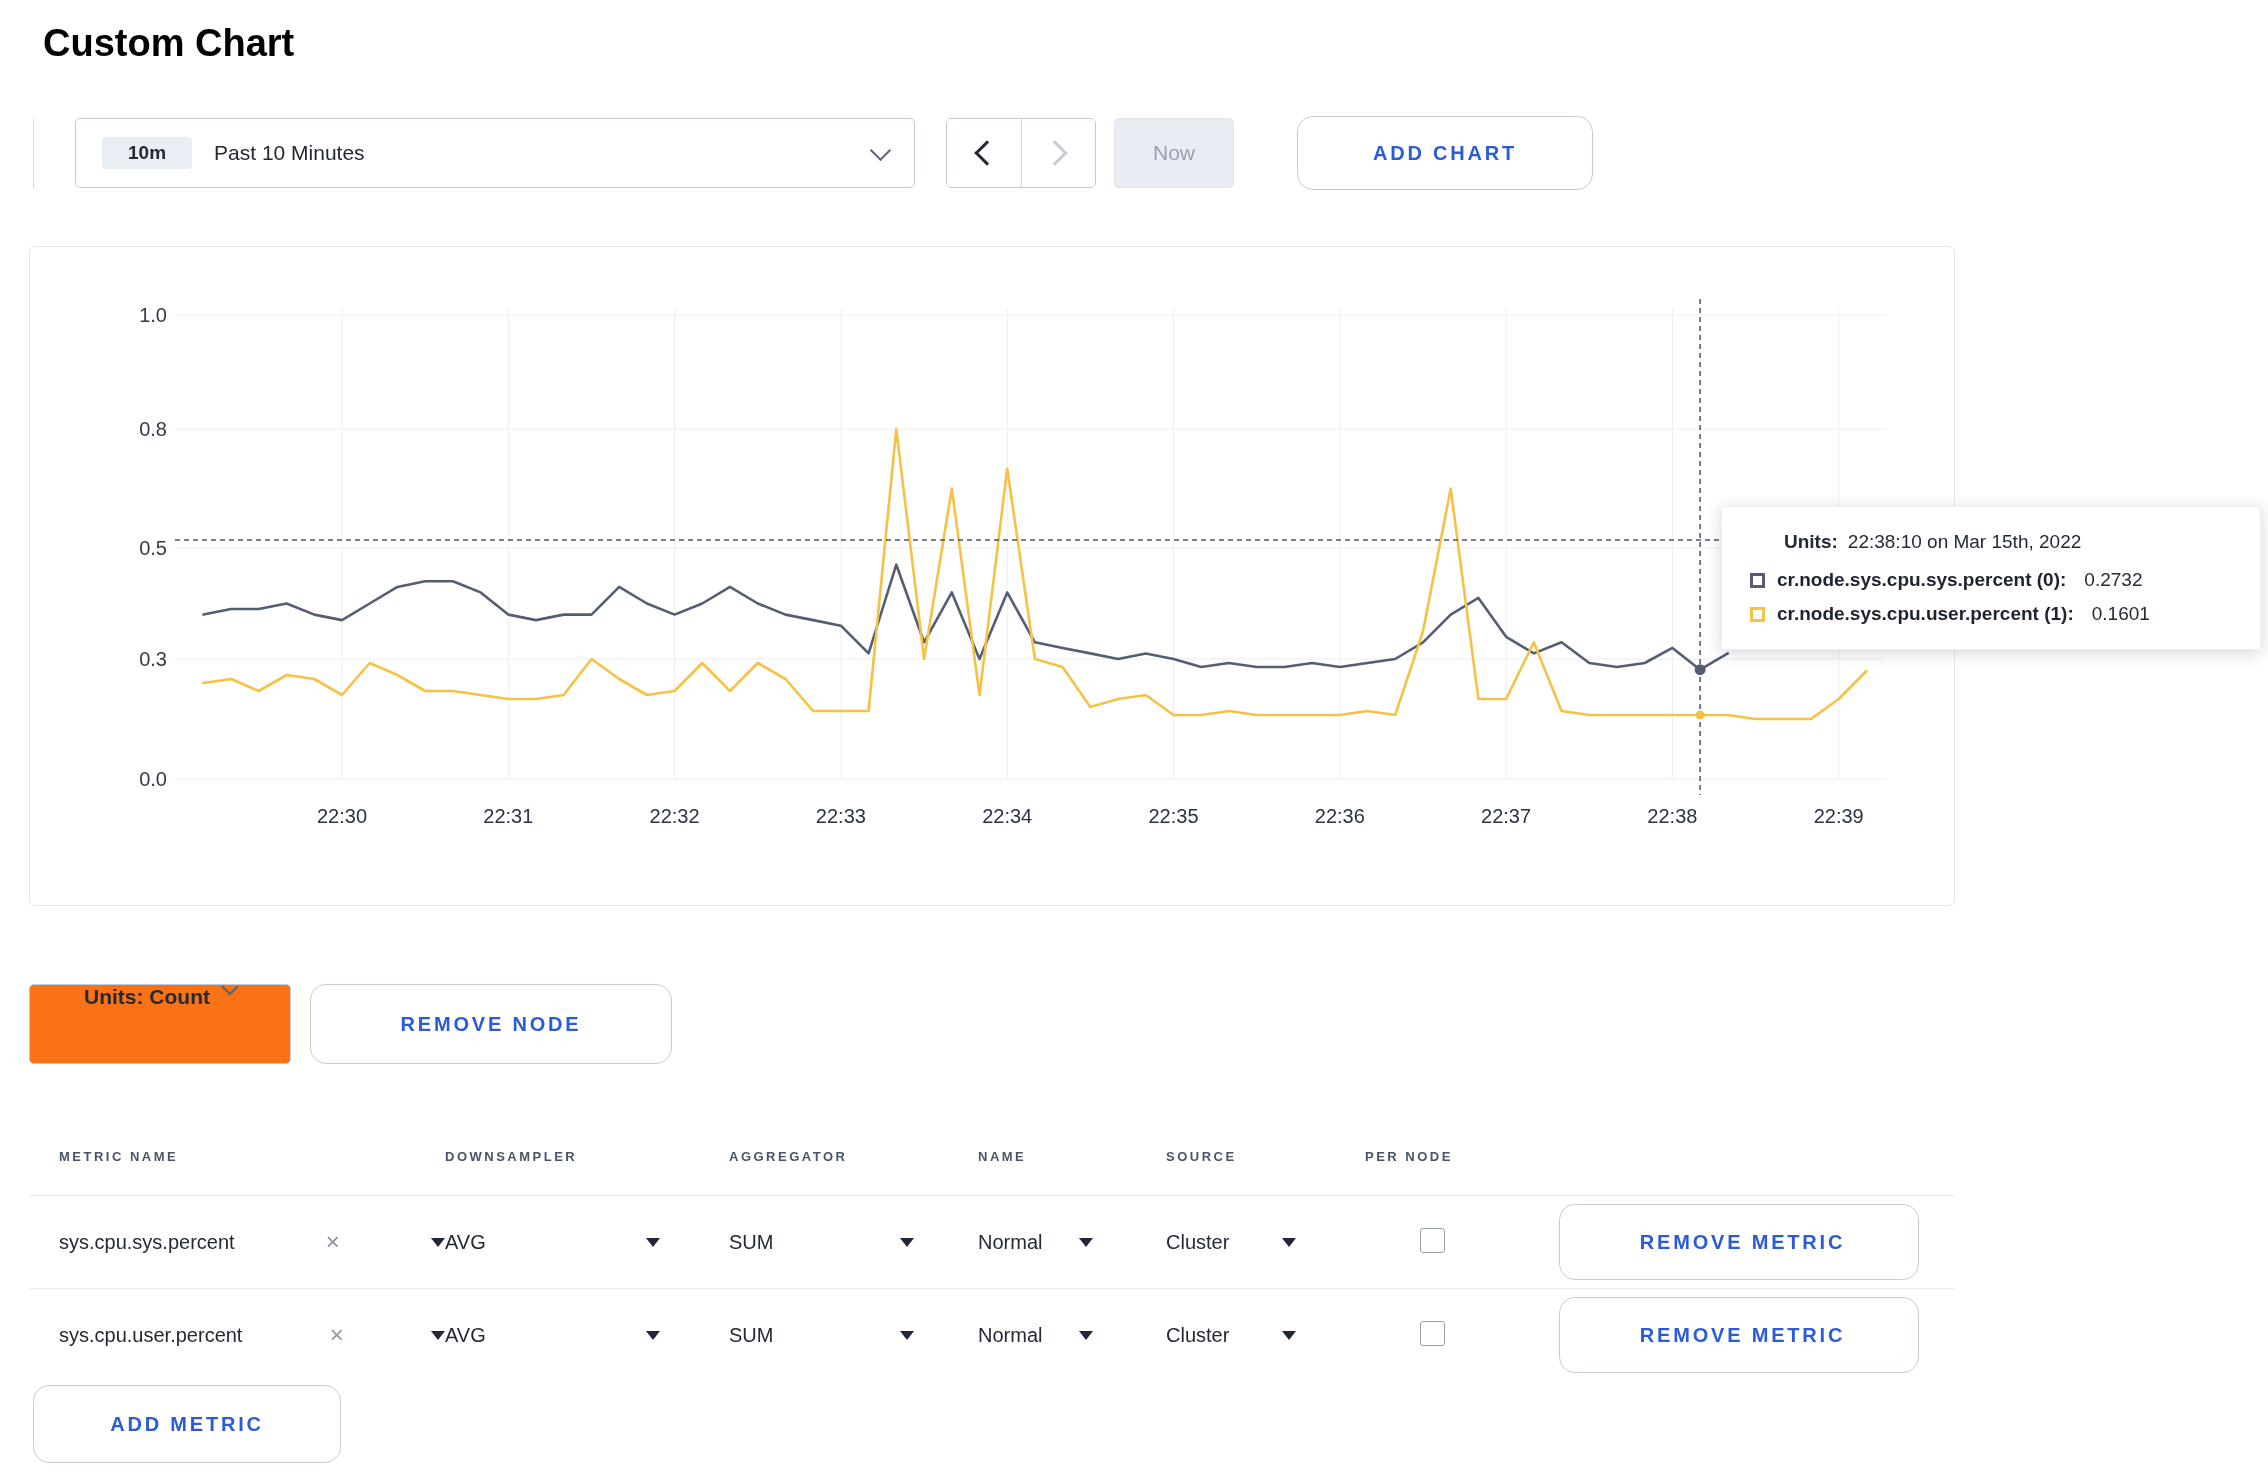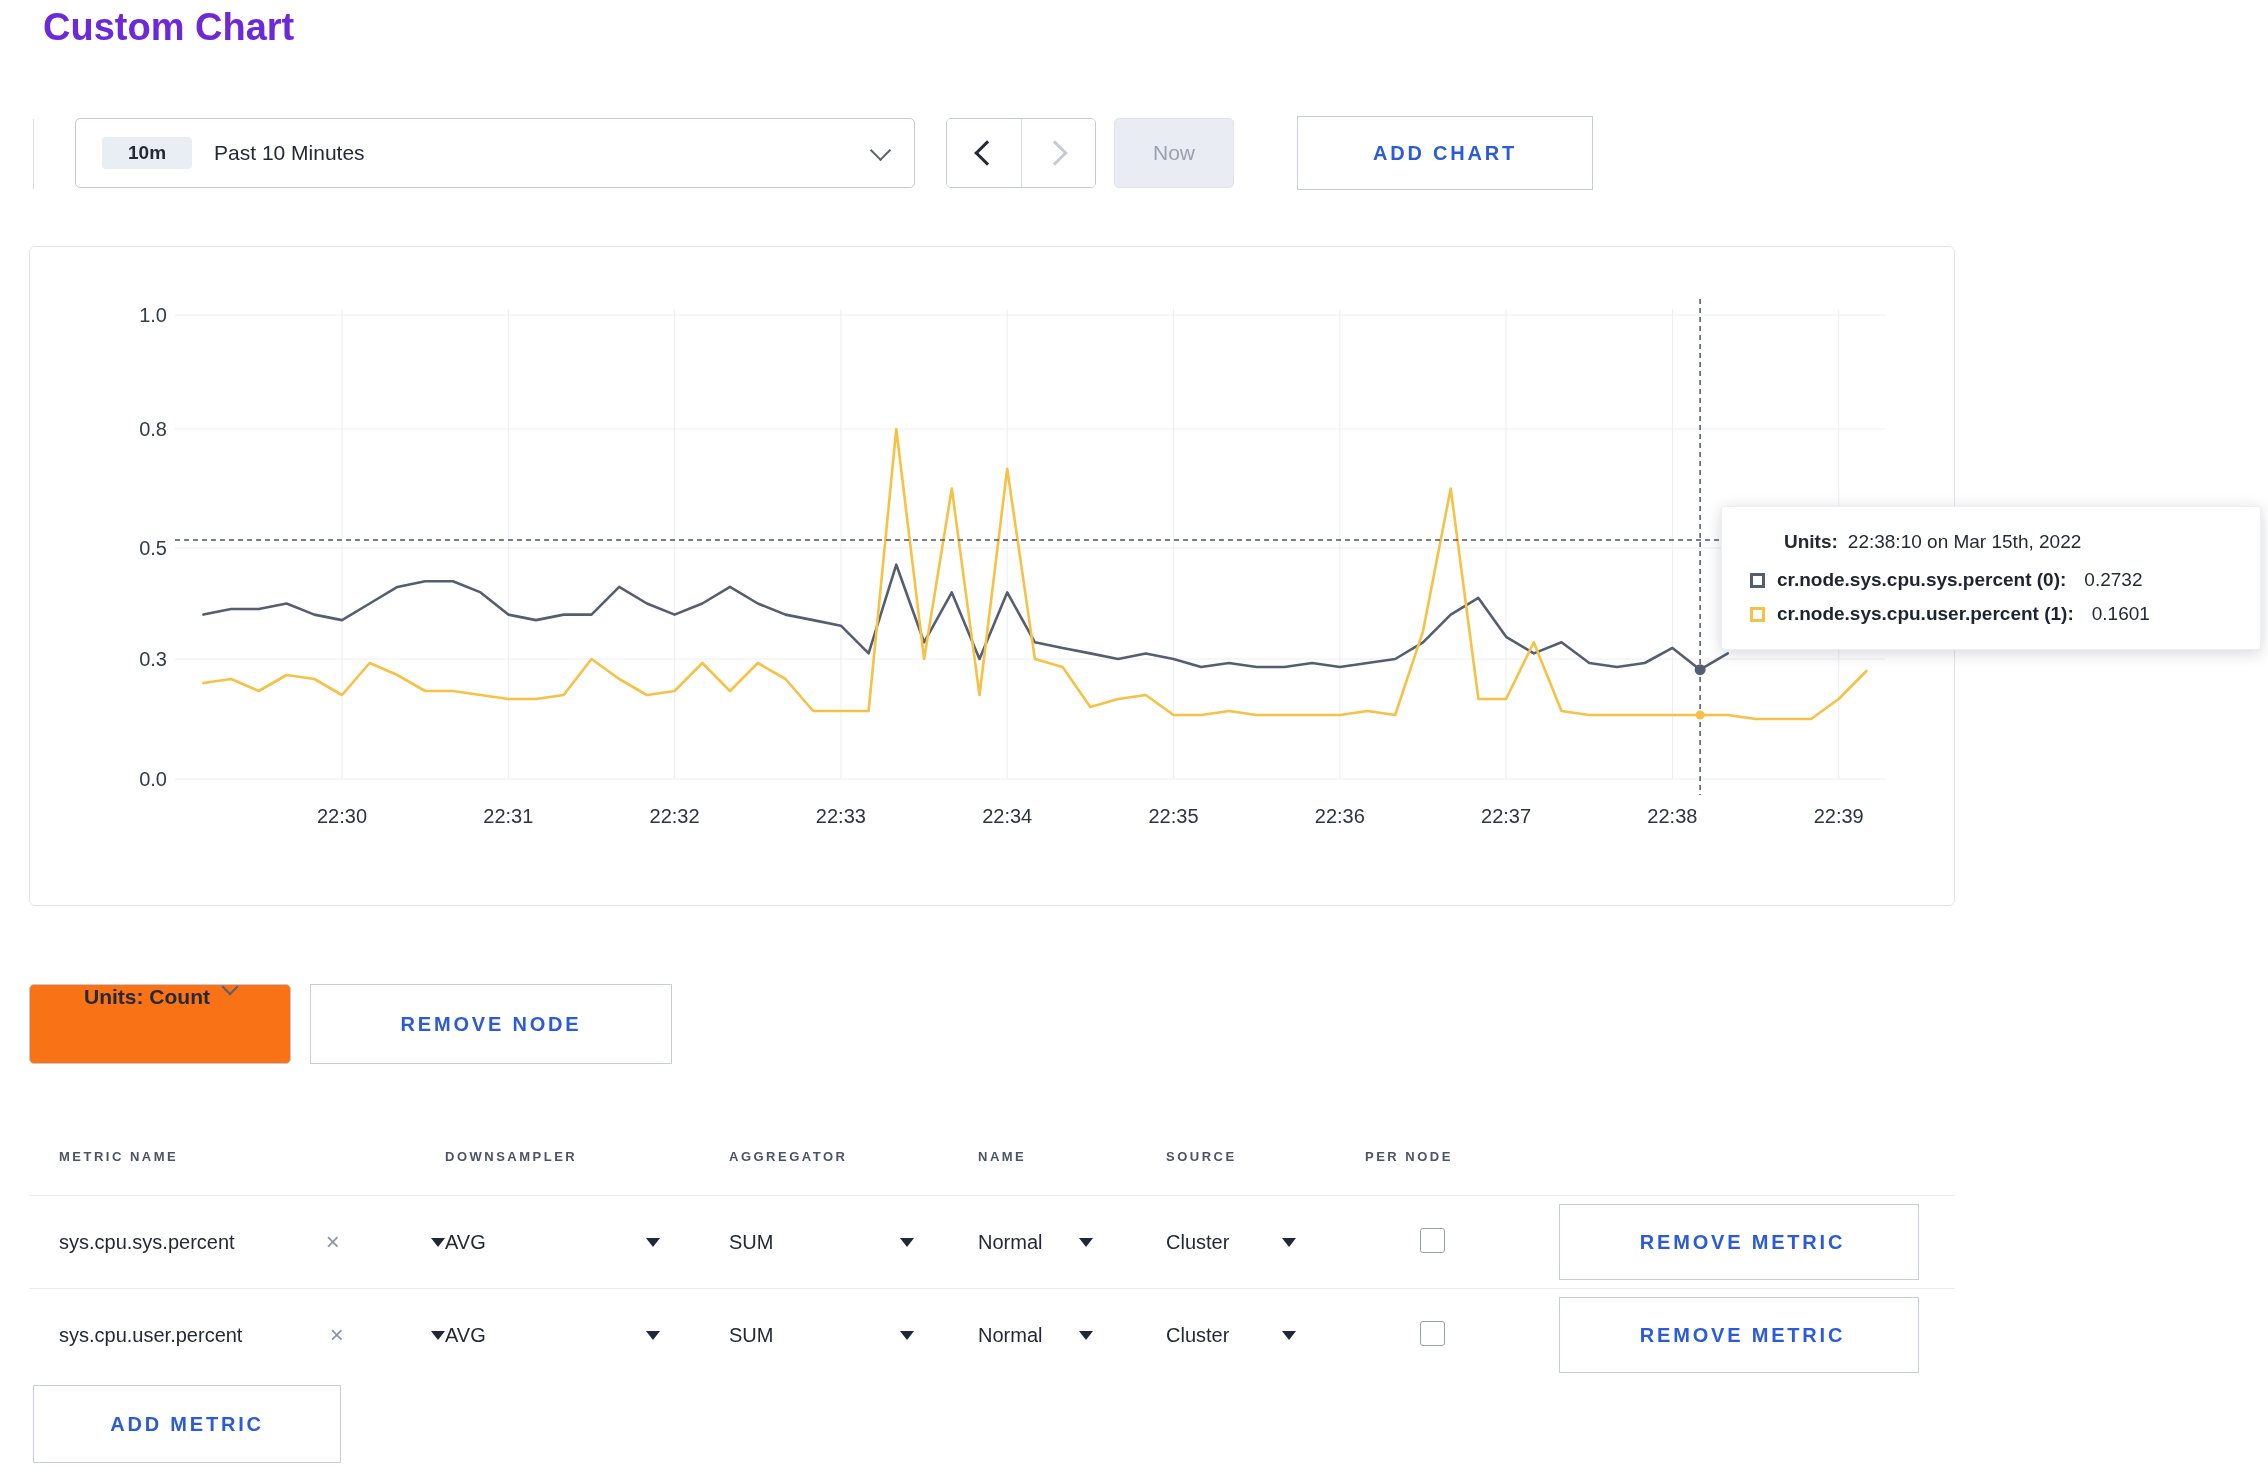--- a/index.html
+++ b/index.html
@@ -1,20 +1,20 @@
 <!DOCTYPE html>
 <html><head>
 <meta charset="utf-8">
 <style>
   html,body{margin:0;padding:0;background:#fff;}
   .page{position:relative;width:2268px;height:1478px;background:#ffffff;overflow:hidden;
         font-family:"Liberation Sans",sans-serif;color:#242a35;}
 
   
-  .page-title{position:absolute;left:43px;top:6px;margin:0;font-size:38px;font-weight:600;color:#6d28d9;}
+  .page-title{position:absolute;left:43px;top:22px;margin:0;font-size:38px;font-weight:600;color:#000000;}
 
   
   .toolbar-divider{position:absolute;left:33px;top:119px;width:1px;height:70px;background:#d8dce4;}
   .time-range{position:absolute;left:75px;top:118px;width:840px;height:70px;background:#fff;
               border:1px solid #c3c9d6;border-radius:5px;display:flex;align-items:center;
               padding:0 26px;box-sizing:border-box;gap:22px;cursor:pointer;}
   .badge{background:#e9edf4;border-radius:4px;padding:5px 26px;font-weight:700;font-size:19px;color:#242a35;}
   .tr-label{font-size:21px;color:#242a35;}
   .chev-down{width:13px;height:13px;border-right:2px solid #5a6170;border-bottom:2px solid #5a6170;
              transform:rotate(45deg);margin-left:auto;margin-top:-6px;}
@@ -24,21 +24,21 @@
              border-radius:5px;display:flex;overflow:hidden;background:#fff;box-sizing:border-box;}
   .nav-btn{flex:1;display:flex;align-items:center;justify-content:center;background:#fff;border:none;cursor:pointer;padding:0;}
   .nav-btn.prev{border-right:1px solid #d5dae2;}
   .chev-left{width:15px;height:15px;border-left:3px solid #242a35;border-bottom:3px solid #242a35;transform:rotate(45deg);margin-left:6px;}
   .chev-right{width:15px;height:15px;border-right:3px solid #c6ccd7;border-top:3px solid #c6ccd7;transform:rotate(45deg);margin-right:6px;}
 
   .now-btn{position:absolute;left:1114px;top:118px;width:120px;height:70px;background:#e9ecf2;
            border:1px solid #e1e4eb;border-radius:5px;color:#99a1b0;font-size:21px;
            font-family:"Liberation Sans",sans-serif;cursor:default;}
 
-  .btn-blue{background:#fff;border:1px solid #c6cdd9;border-radius:0;color:#2b5bd7;
+  .btn-blue{background:#fff;border:1px solid #c6cdd9;border-radius:16px;color:#2b5bd7;
             font-weight:600;letter-spacing:2.8px;font-size:20px;display:flex;align-items:center;
             justify-content:center;cursor:pointer;font-family:"Liberation Sans",sans-serif;box-sizing:border-box;}
   .add-chart{position:absolute;left:1297px;top:116px;width:296px;height:74px;}
 
   
   .chart-panel{position:absolute;left:29px;top:246px;width:1926px;height:660px;background:#fff;
                border:1px solid #e2e5eb;border-radius:6px;box-sizing:border-box;}
   #chart-svg{display:block;}
 
   

